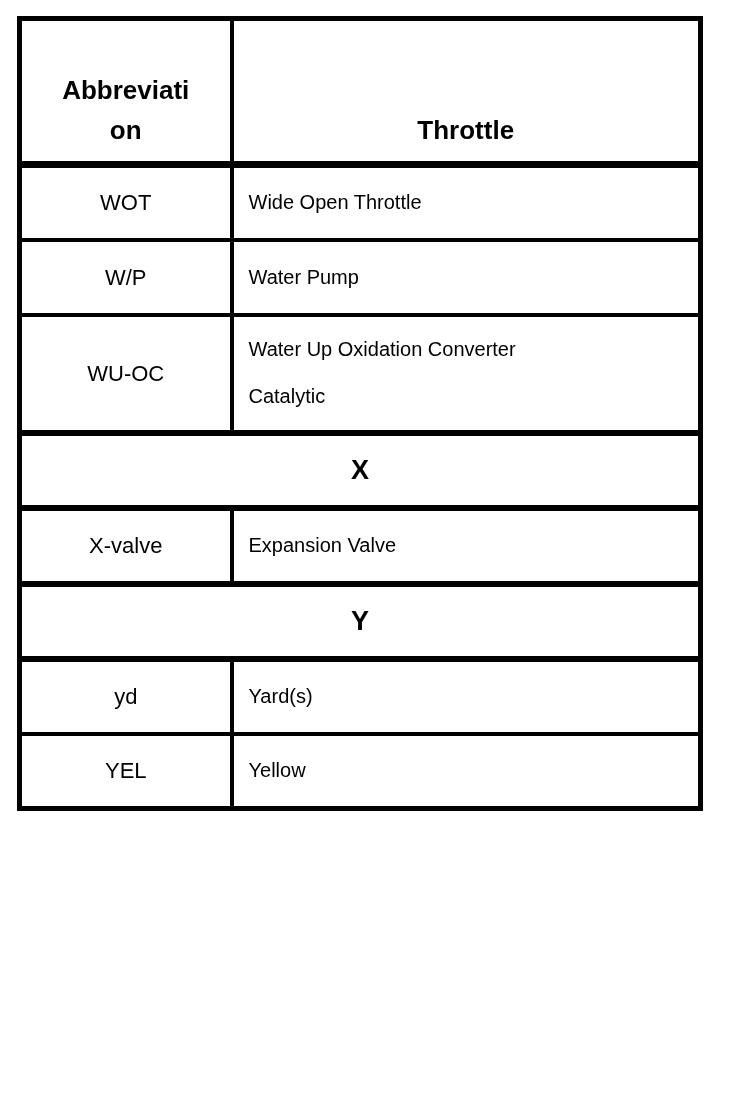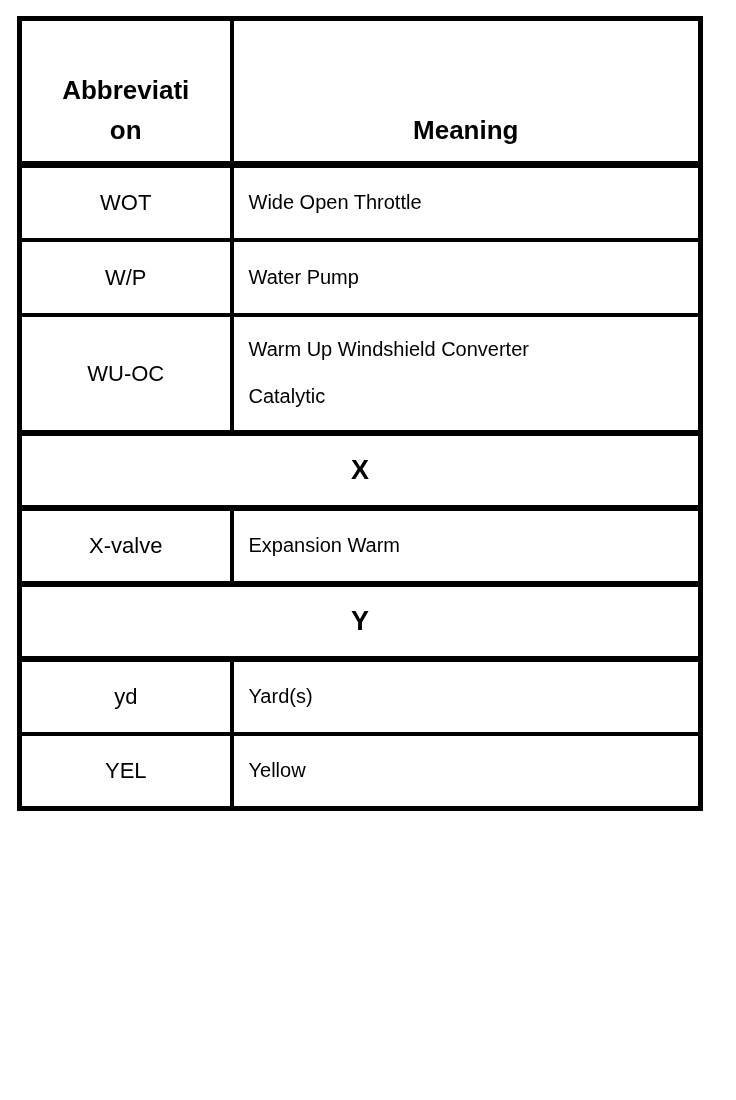--- a/index.html
+++ b/index.html
@@ -72,49 +72,49 @@
   <table class="abbrev">
     <colgroup>
       <col class="c-abbr">
       <col class="c-meaning">
     </colgroup>
 
     <tbody>
         <tr class="hdr" style="height:146px">
       <th><span class="wrap2">Abbreviati
 on</span></th>
-      <th><span>Meaning</span></th>
+      <th><span>Throttle</span></th>
     </tr>
 
     <tr style="height:75px">
       <td class="abbr"><span>WOT</span></td>
       <td class="meaning"><span class="wrap2">Wide Open Throttle</span></td>
     </tr>
 
     <tr style="height:75px">
       <td class="abbr"><span>W/P</span></td>
       <td class="meaning"><span class="wrap2">Water Pump</span></td>
     </tr>
 
 
 
     <tr style="height:118px">
       <td class="abbr"><span>WU-OC</span></td>
-      <td class="meaning"><span class="wrap2">Warm Up Windshield Converter
+      <td class="meaning"><span class="wrap2">Water Up Oxidation Converter
 Catalytic</span></td>
     </tr>
 
 
     <tr style="height:75px">
       <td class="section" colspan="2"><span>X</span></td>
     </tr>
 
     <tr style="height:76px">
       <td class="abbr"><span>X-valve</span></td>
-      <td class="meaning"><span class="wrap2">Expansion Warm</span></td>
+      <td class="meaning"><span class="wrap2">Expansion Valve</span></td>
     </tr>
 
     <tr style="height:75px">
       <td class="section" colspan="2"><span>Y</span></td>
     </tr>
 
     <tr style="height:75px">
       <td class="abbr"><span>yd</span></td>
       <td class="meaning"><span class="wrap2">Yard(s)</span></td>
     </tr>

